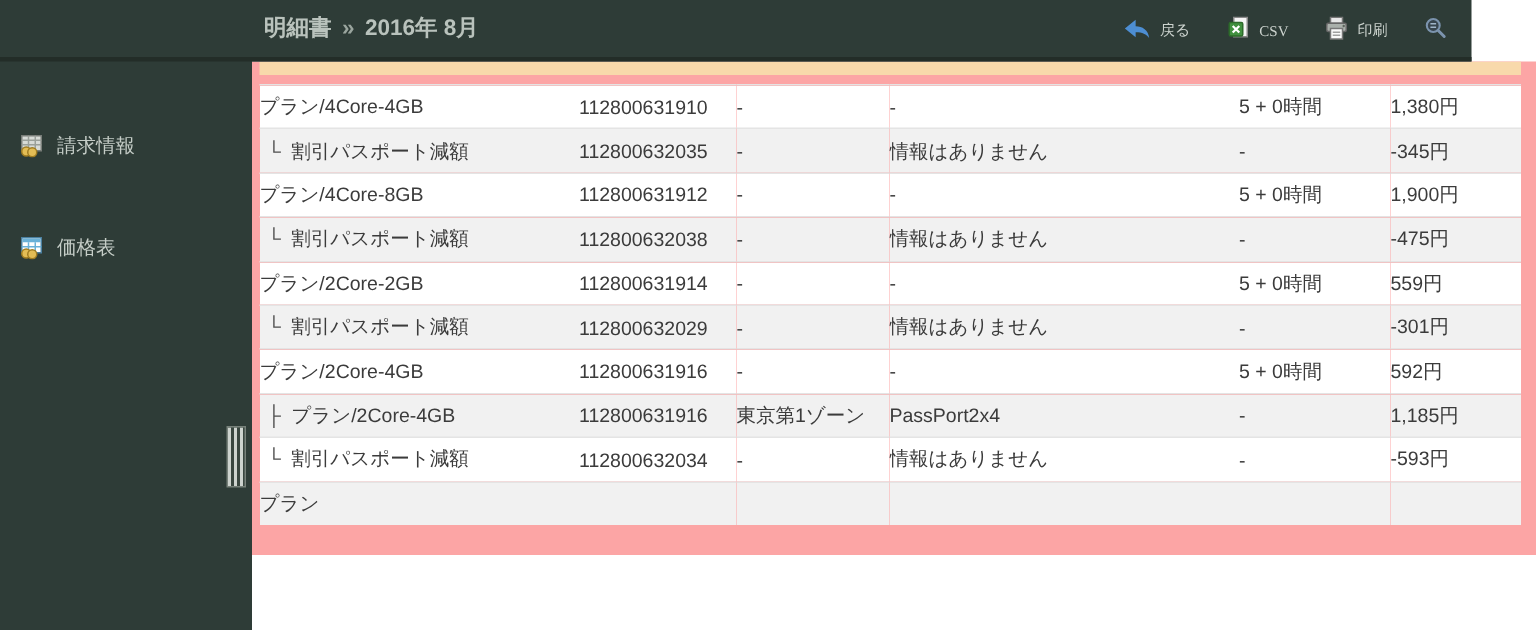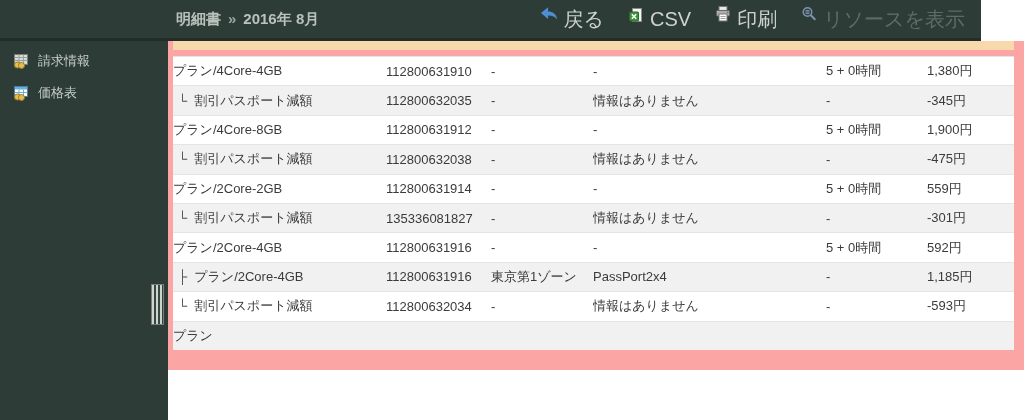--- a/index.html
+++ b/index.html
@@ -15,28 +15,28 @@
     border-bottom:3px solid #232d28;box-sizing:border-box;z-index:3;
   }
   .breadcrumb{
     position:absolute;left:176px;top:0;height:38px;line-height:38px;
     font-size:15px;font-weight:bold;color:#b9c2bc;white-space:nowrap;
   }
   .breadcrumb .sep{margin:0 7px;color:#9aa59e;font-weight:bold;}
   .topnav{
     position:absolute;right:16px;top:0;height:38px;display:flex;align-items:center;gap:24px;
   }
-  .navitem{display:flex;align-items:flex-start;gap:6px;font-size:20px;color:#ccd3ce;cursor:pointer;white-space:nowrap;}
+  .navitem{display:flex;align-items:flex-end;gap:6px;font-size:10px;color:#ccd3ce;cursor:pointer;white-space:nowrap;font-family:Liberation Serif, serif;}
   .navitem.disabled{color:#5d6c65;cursor:default;}
   .navitem svg{display:block;}
 
   .sidenav{position:absolute;left:0;top:45px;width:168px;z-index:4;}
   .sideitem{
     display:flex;align-items:center;gap:8px;height:32px;padding-left:12px;
-    font-size:13px;color:#c5cdc7;cursor:pointer;white-space:nowrap;
+    font-size:13px;color:#c5cdc7;cursor:pointer;white-space:nowrap;margin-top:36px;
   }
   .sideitem svg{display:block;}
 
   
   .grip{
     position:absolute;left:151px;top:284px;width:13px;height:41px;z-index:5;cursor:col-resize;
     background:repeating-linear-gradient(90deg,#cdd3ce 0px,#cdd3ce 2px,#39463f 2px,#39463f 4px);
     border:1px solid #77817a;box-sizing:border-box;
   }
 
@@ -110,21 +110,20 @@
     </div>
 
     <div class="navitem disabled">
       <span>
         <svg width="16" height="16" viewBox="0 0 16 16">
           <circle cx="6.5" cy="6" r="4.3" fill="#37444d" stroke="#7b93ad" stroke-width="1.4"></circle>
           <path d="M4.6 4.9 H8.4 M4.6 7.1 H8.4" stroke="#9fb4c8" stroke-width="1"></path>
           <path d="M9.8 9.3 L13.8 13.3" stroke="#7b93ad" stroke-width="2" stroke-linecap="round"></path>
         </svg>
       </span>
-      <span>リソースを表示</span>
     </div>
   </div>
 </div>
 
 <div class="sidenav">
   <div class="sideitem">
     <span>
       <svg width="18" height="16" viewBox="0 0 18 16">
         <rect x="2.5" y="1.5" width="13" height="10" fill="#d7dbd7" stroke="#787d78"></rect>
         <path d="M2.5 4.5 H15.5 M2.5 7.5 H15.5 M7 1.5 V11.5 M11.5 1.5 V11.5" stroke="#9aa09a" stroke-width="1"></path>
@@ -207,21 +206,21 @@
           <td>112800631914</td>
           <td>-</td>
           <td>-</td>
           <td>5 + 0時間</td>
           <td class="c-price">559円</td>
         </tr>
 
 
         <tr>
           <td class="c-name"><span class="tree">└</span><span>割引パスポート減額</span></td>
-          <td>135336081827</td>
+          <td>112800632029</td>
           <td>-</td>
           <td>情報はありません</td>
           <td>-</td>
           <td class="c-price">-301円</td>
         </tr>
 
         <tr>
           <td class="c-name"><span>プラン/2Core-4GB</span></td>
           <td>112800631916</td>
           <td>-</td>

